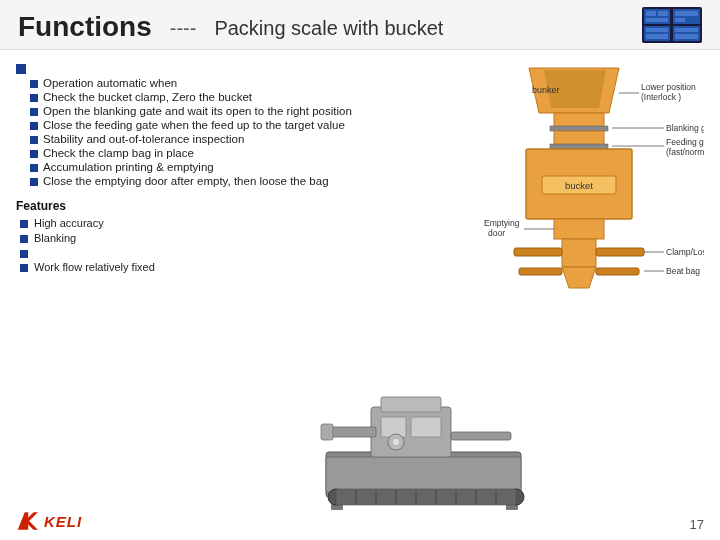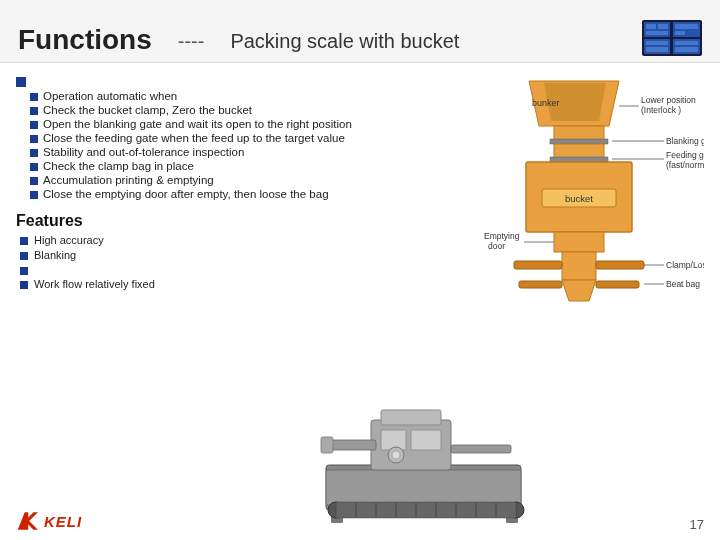--- a/index.html
+++ b/index.html
@@ -8,24 +8,24 @@
       height: 540px;
       background: #fff;
       font-family: Arial, sans-serif;
       overflow: hidden;
       position: relative;
     }
 
     
     .header {
       background: #f5f5f5;
-      padding: 20px 18px 6px 18px;
+      padding: 7px 18px 6px 18px;
       display: flex;
       align-items: flex-end;
-      gap: 26px;
+      gap: 18px;
       border-bottom: 1px solid #ddd;
     }
     .header-title {
       font-size: 28px;
       font-weight: bold;
       color: #222;
       letter-spacing: 0px;
     }
     .header-dashes {
       font-size: 20px;
@@ -104,21 +104,21 @@
     }
     .list-item .bullet-sq-sm {
       margin-top: 3px;
     }
 
     
     .features-section {
       margin-top: 12px;
     }
     .features-title {
-      font-size: 16px;
+      font-size: 12px;
       font-weight: bold;
       color: #111;
       margin-bottom: 4px;
     }
     .feature-item {
       font-size: 11px;
       color: #222;
       display: flex;
       align-items: flex-start;
       gap: 6px;

